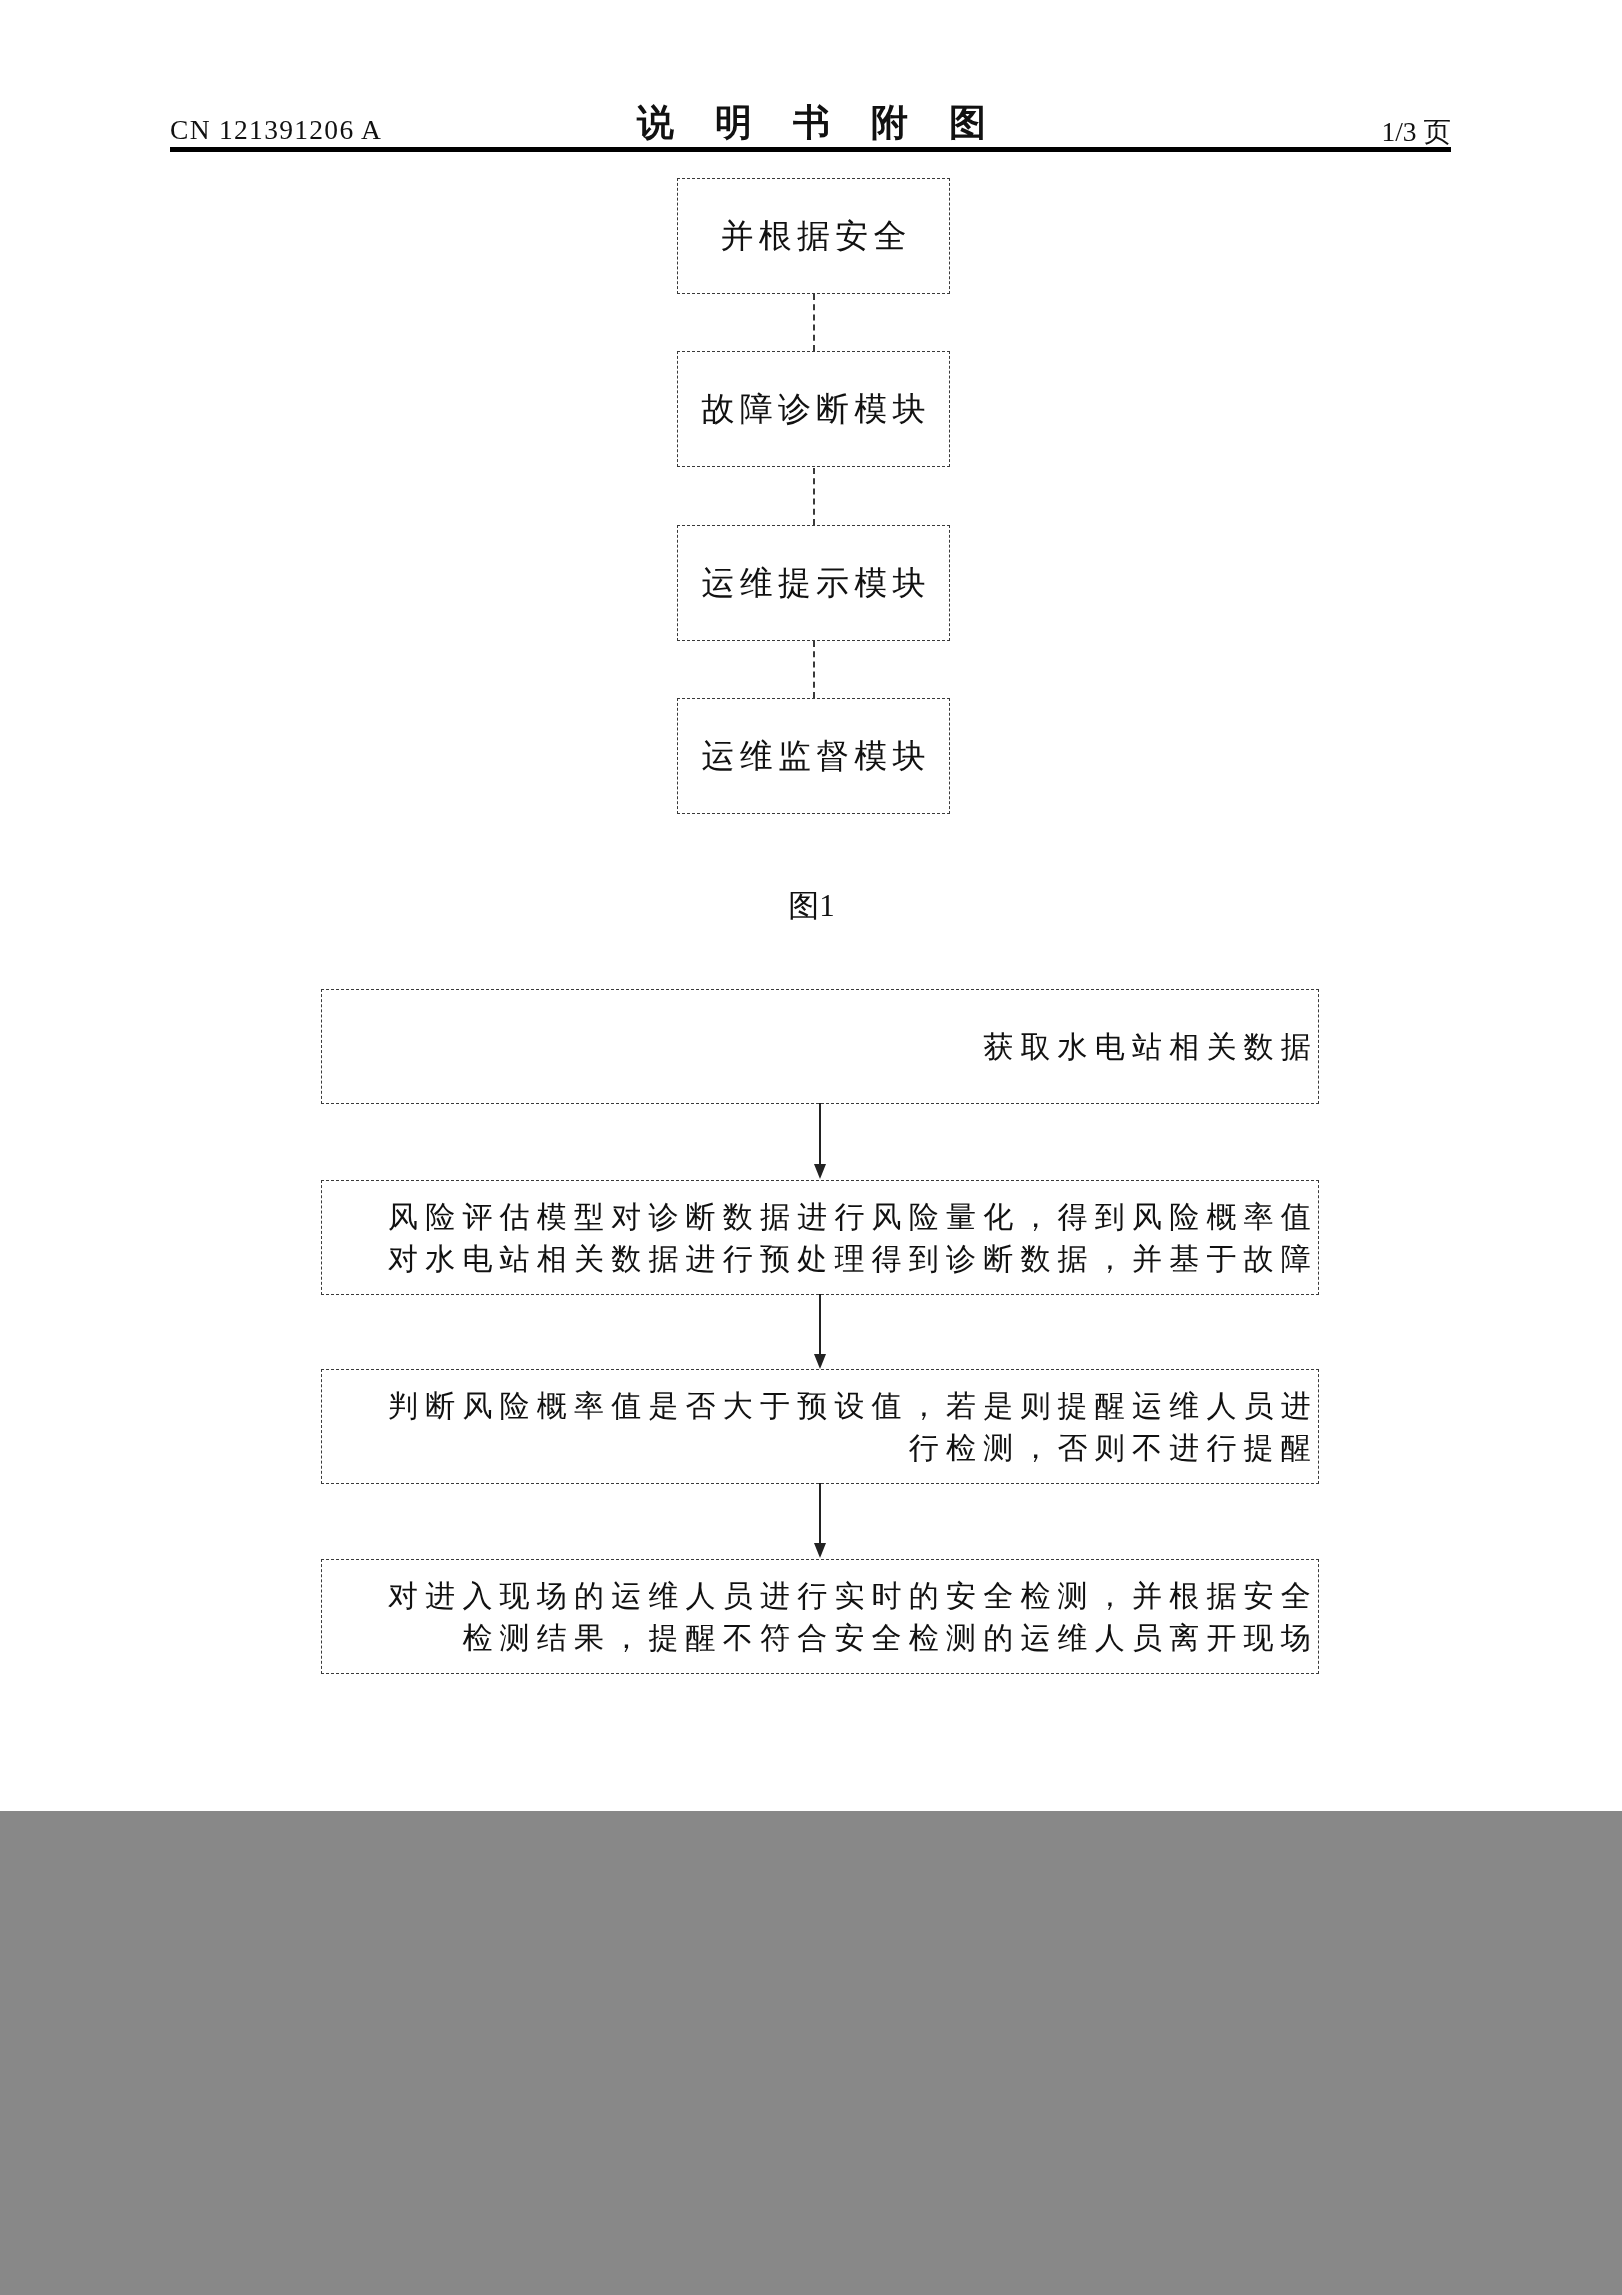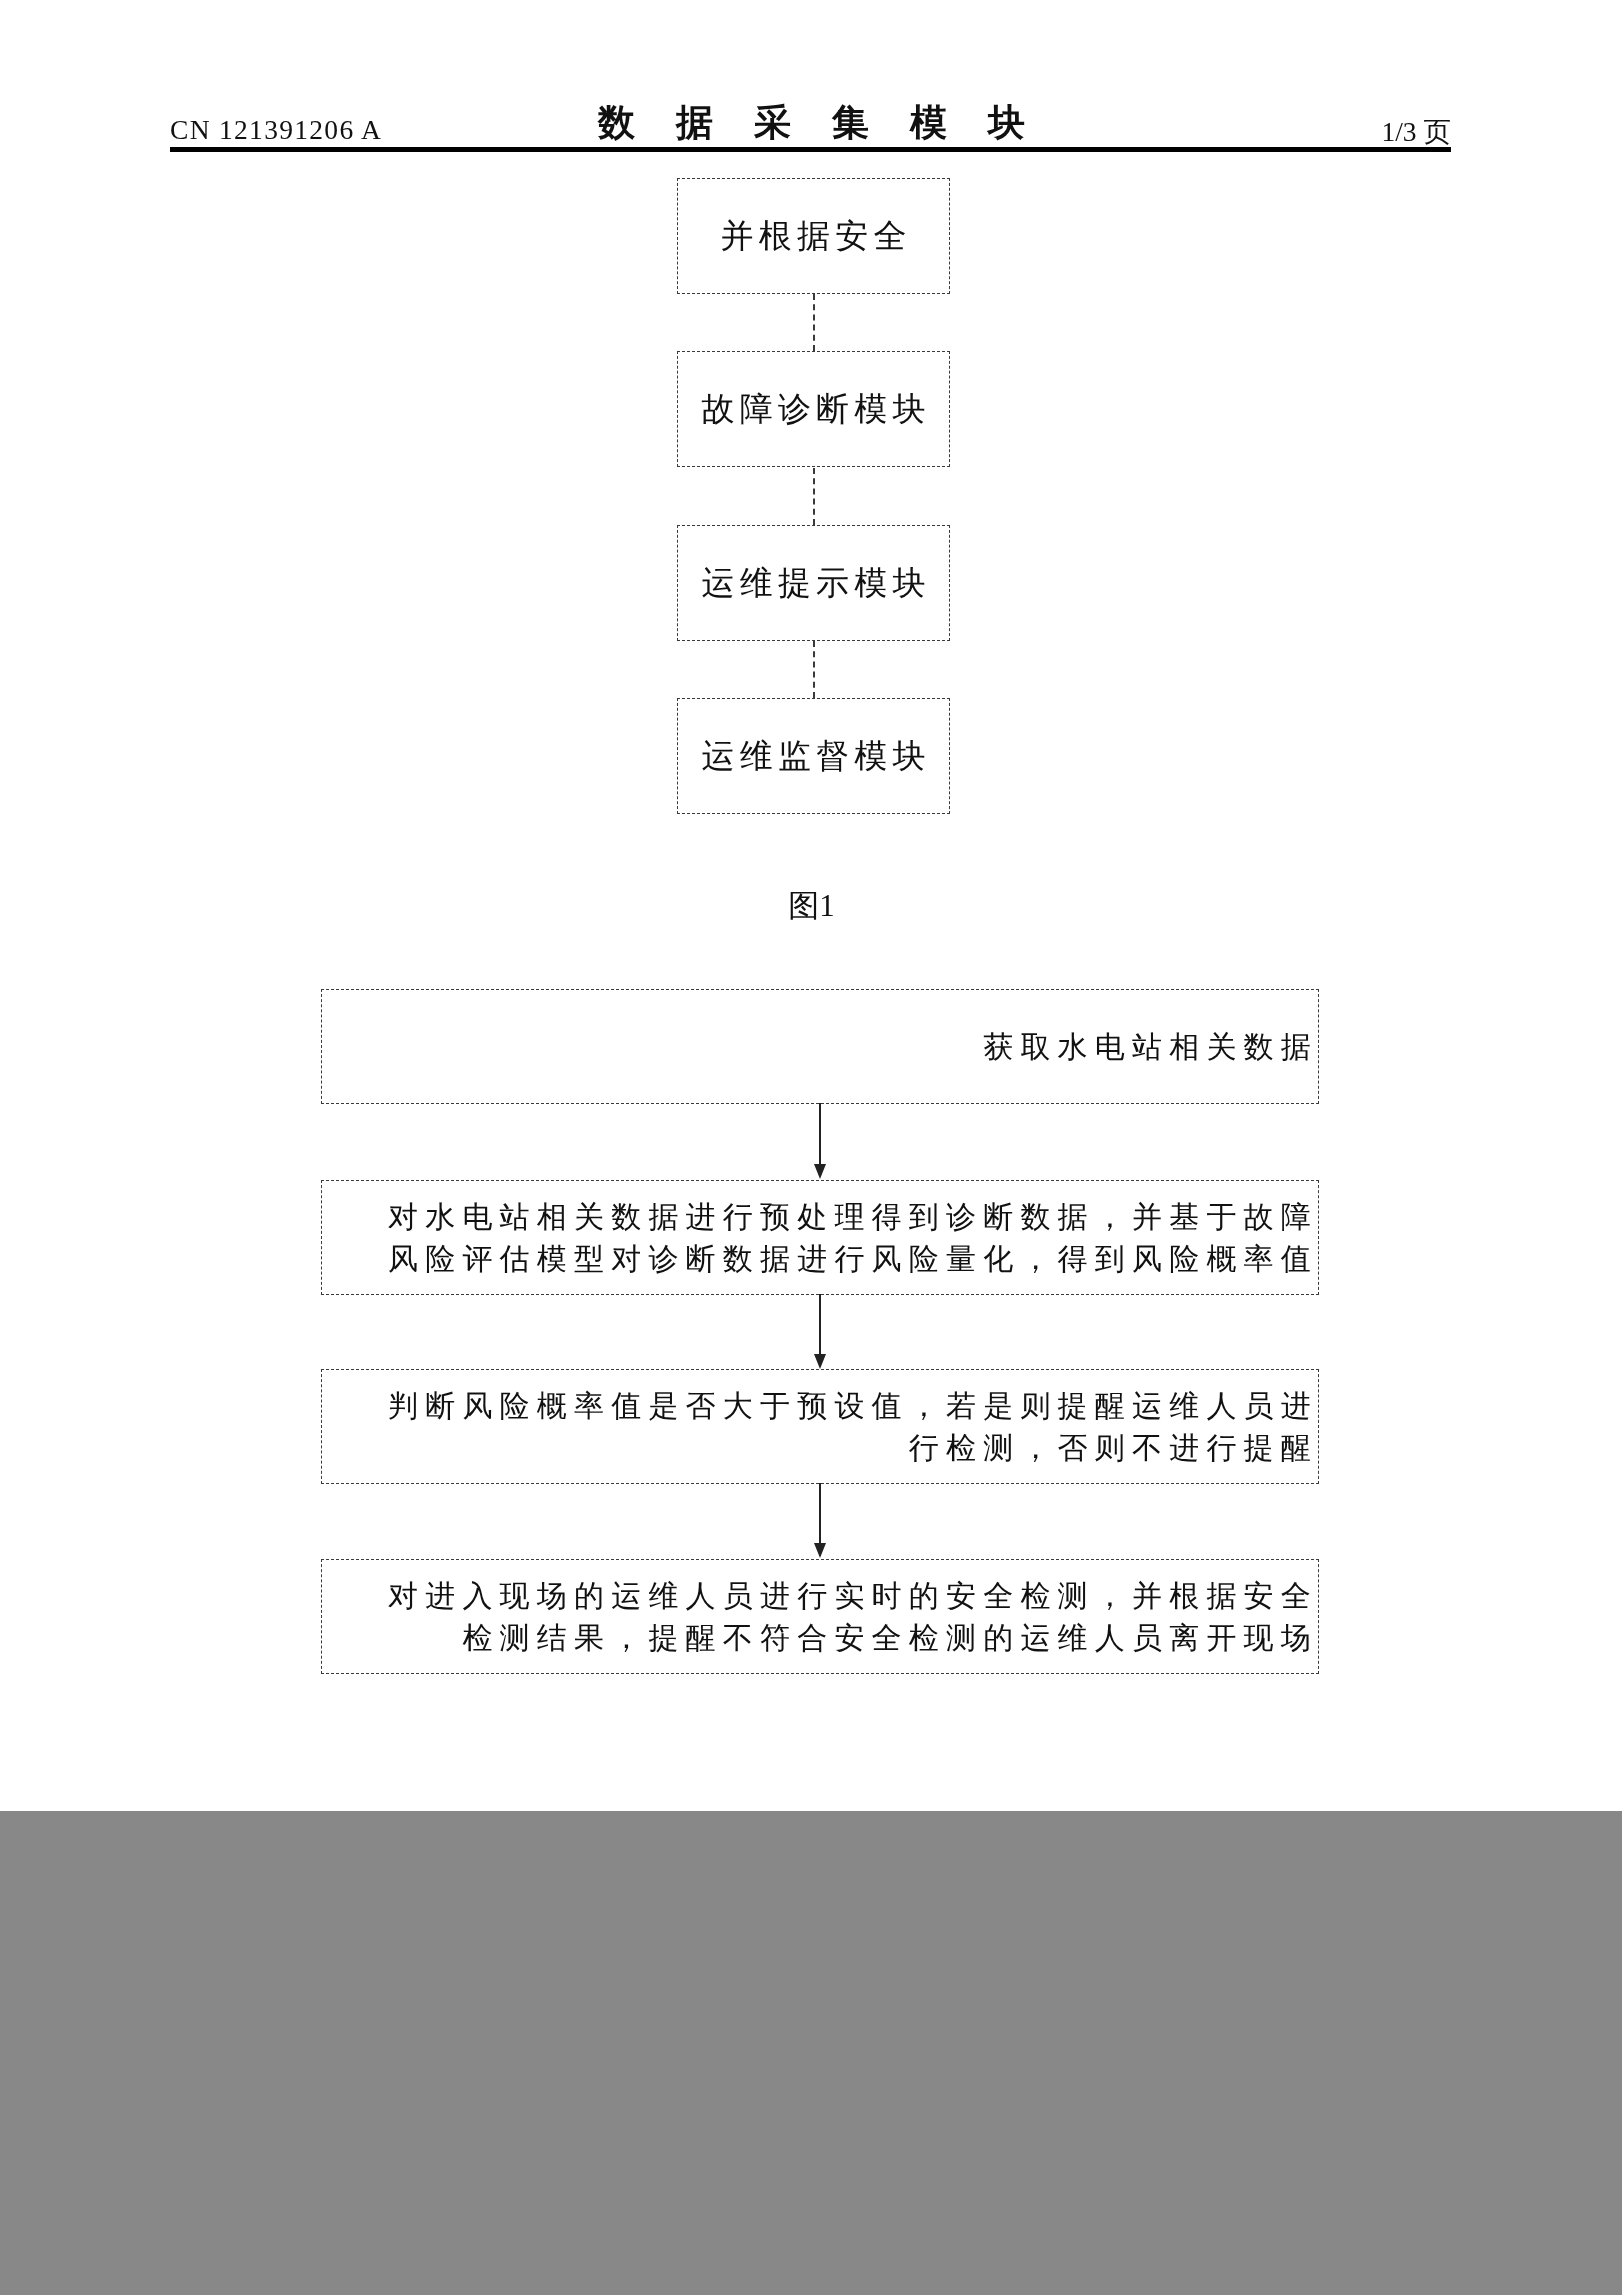--- a/index.html
+++ b/index.html
@@ -139,21 +139,21 @@
     text-align: center;
     font-size: 29px;
   }
 </style>
 </head>
 <body>
 
 <div class="page">
 
   <span class="doc-number">CN 121391206 A</span>
-  <span class="header-title">数据采集模块</span>
+  <span class="header-title">说明书附图</span>
   <span class="page-indicator">1/3 页</span>
   <div class="header-rule"></div>
 
   <div class="f1-box b1">
     <span class="module-label">并根据安全</span>
   </div>
   <div class="f1-connector c1"></div>
   <div class="f1-box b2">
     <span class="module-label">故障诊断模块</span>
   </div>
@@ -172,22 +172,22 @@
       <span class="step-line">获取水电站相关数据</span>
     </div>
   </div>
   <div class="f2-arrow a1">
     <div class="shaft"></div>
     <div class="head"></div>
   </div>
 
   <div class="f2-box s2">
     <div class="f2-text">
+      <span class="step-line">风险评估模型对诊断数据进行风险量化，得到风险概率值</span>
       <span class="step-line">对水电站相关数据进行预处理得到诊断数据，并基于故障</span>
-      <span class="step-line">风险评估模型对诊断数据进行风险量化，得到风险概率值</span>
     </div>
   </div>
   <div class="f2-arrow a2">
     <div class="shaft"></div>
     <div class="head"></div>
   </div>
 
   <div class="f2-box s3">
     <div class="f2-text">
       <span class="step-line">判断风险概率值是否大于预设值，若是则提醒运维人员进</span>

